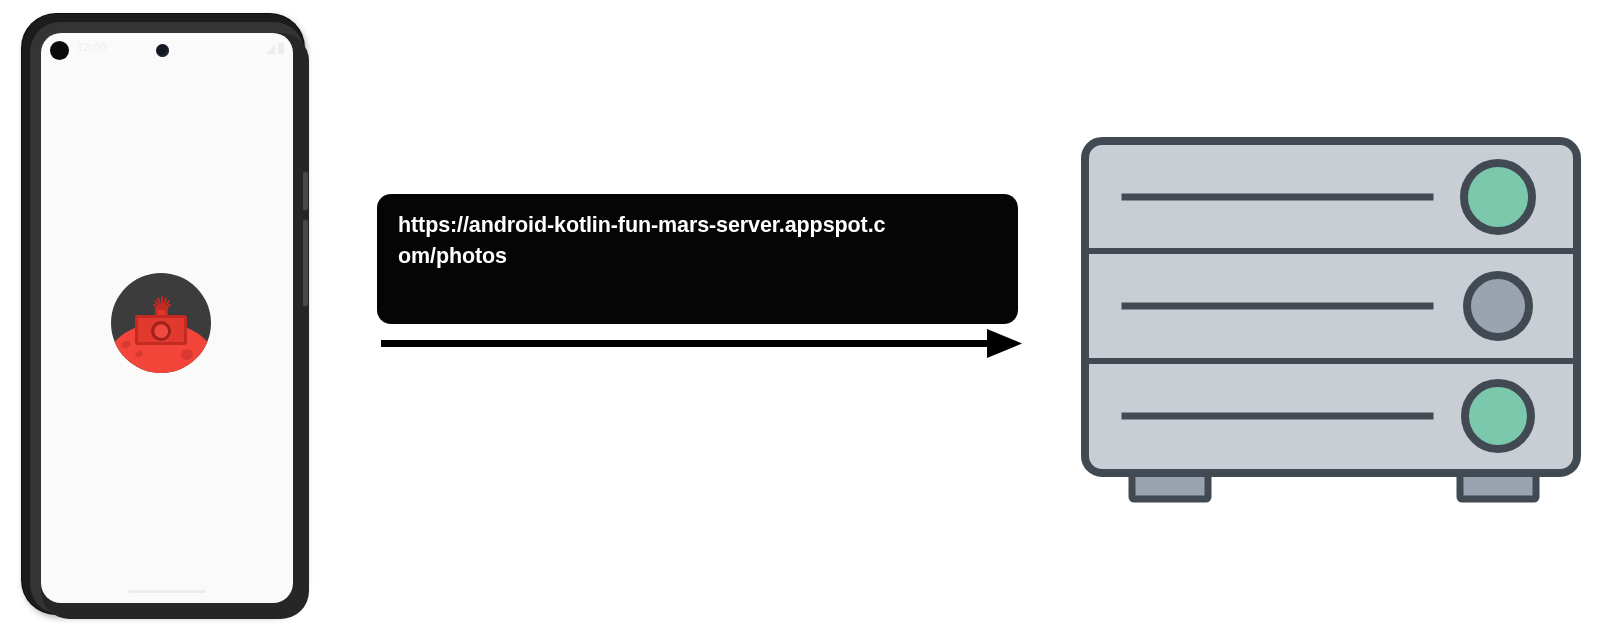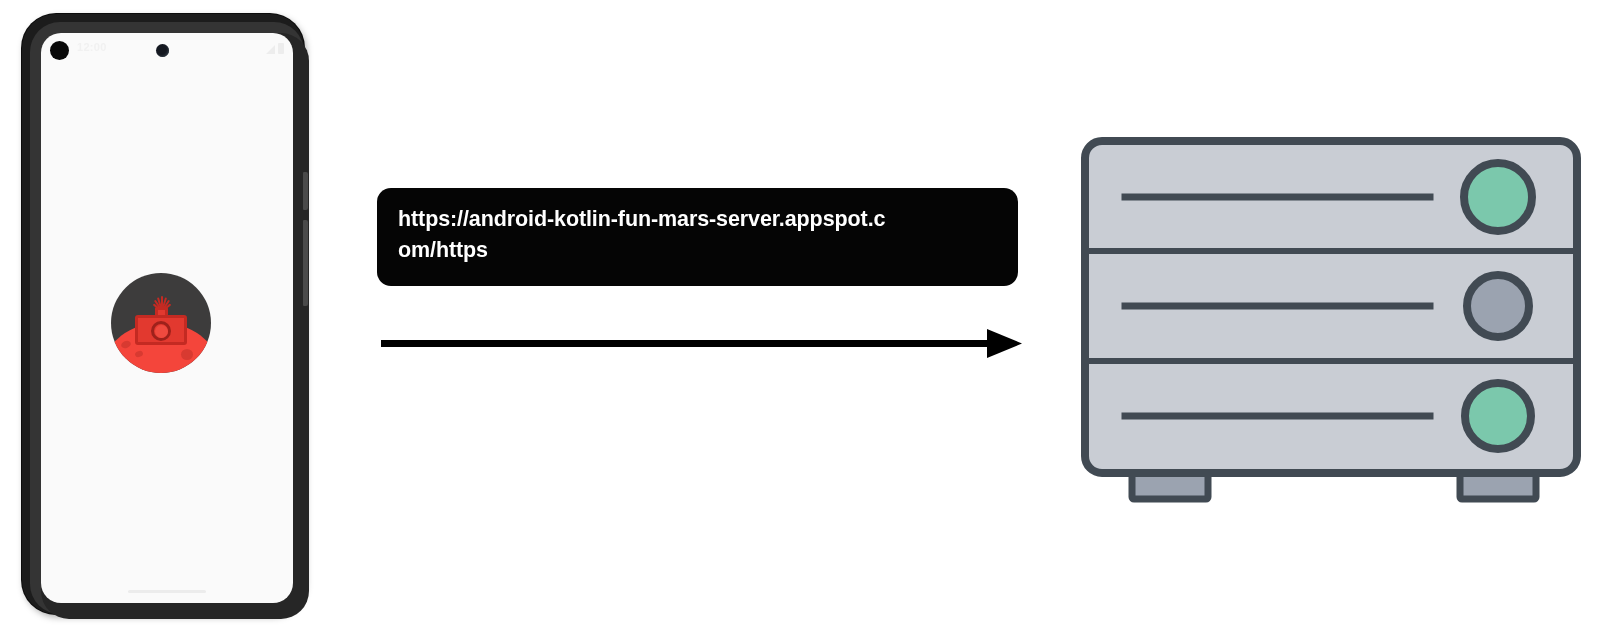--- a/index.html
+++ b/index.html
@@ -239,23 +239,23 @@
     width: 78px;
     height: 3px;
     border-radius: 2px;
     background: #ececec;
   }
 
   
   .url-box {
     position: absolute;
     left: 377px;
-    top: 188px;
+    top: 194px;
     width: 641px;
-    height: 98px;
+    height: 130px;
     background: #050505;
     border-radius: 14px;
     box-sizing: border-box;
     padding: 16px 20px 0 21px;
   }
   .url-line {
     color: #ffffff;
     font-size: 21.5px;
     font-weight: bold;
     line-height: 31px;
@@ -331,21 +331,21 @@
           <div class="cam-lens-glint"></div>
         </div>
 
         <div class="gesture-bar"></div>
       </div>
     </div>
   </div>
 
   <div class="url-box">
     <div class="url-line">https://android-kotlin-fun-mars-server.appspot.c</div>
-    <div class="url-line">om/https</div>
+    <div class="url-line">om/photos</div>
   </div>
 
   <svg class="arrow-svg" viewBox="0 0 655 44">
     <line x1="6" y1="21.5" x2="618" y2="21.5" stroke="#000000" stroke-width="7"></line>
     <polygon points="612,7 647,21.5 612,36" fill="#000000"></polygon>
   </svg>
 
   <svg class="server-svg" viewBox="0 0 540 390">
 
     <rect x="72" y="342" width="76" height="32" rx="2" fill="#9ba3b0" stroke="#414a53" stroke-width="7"></rect>

